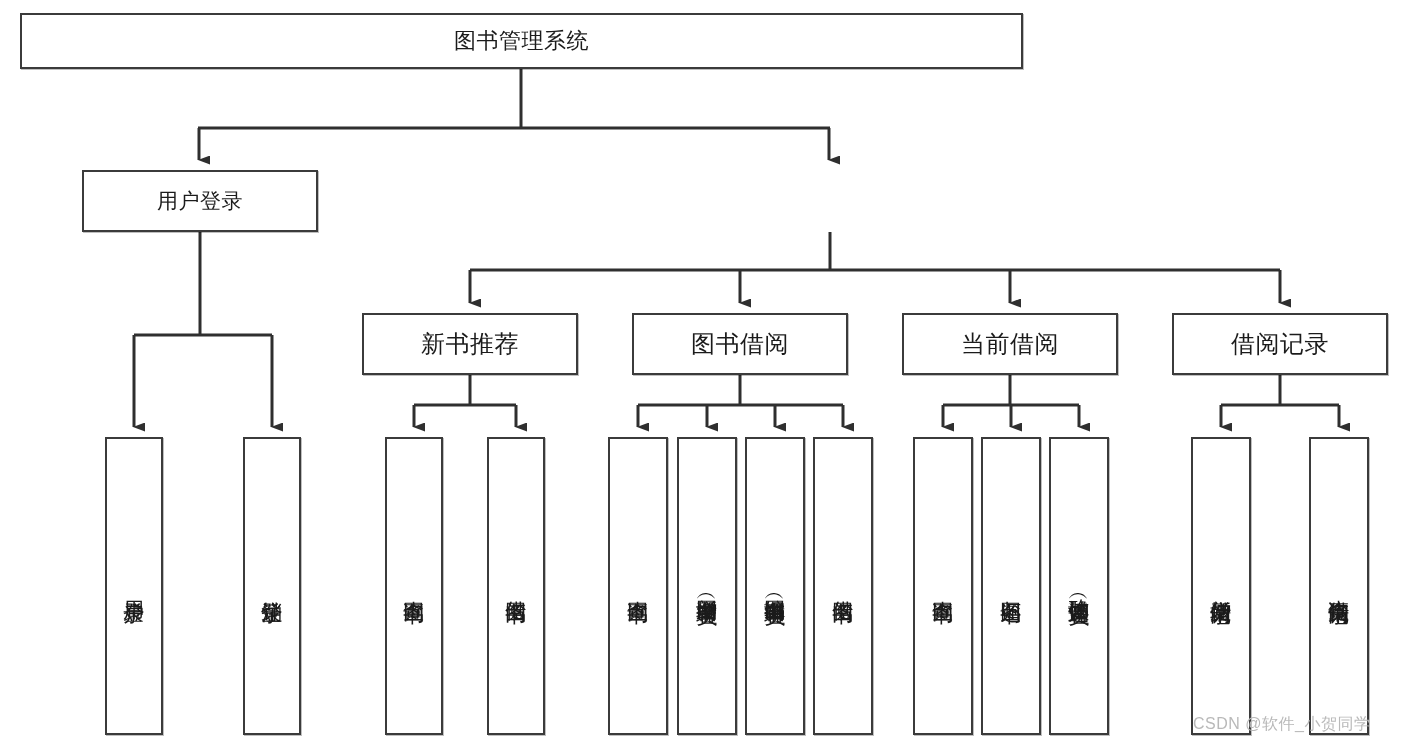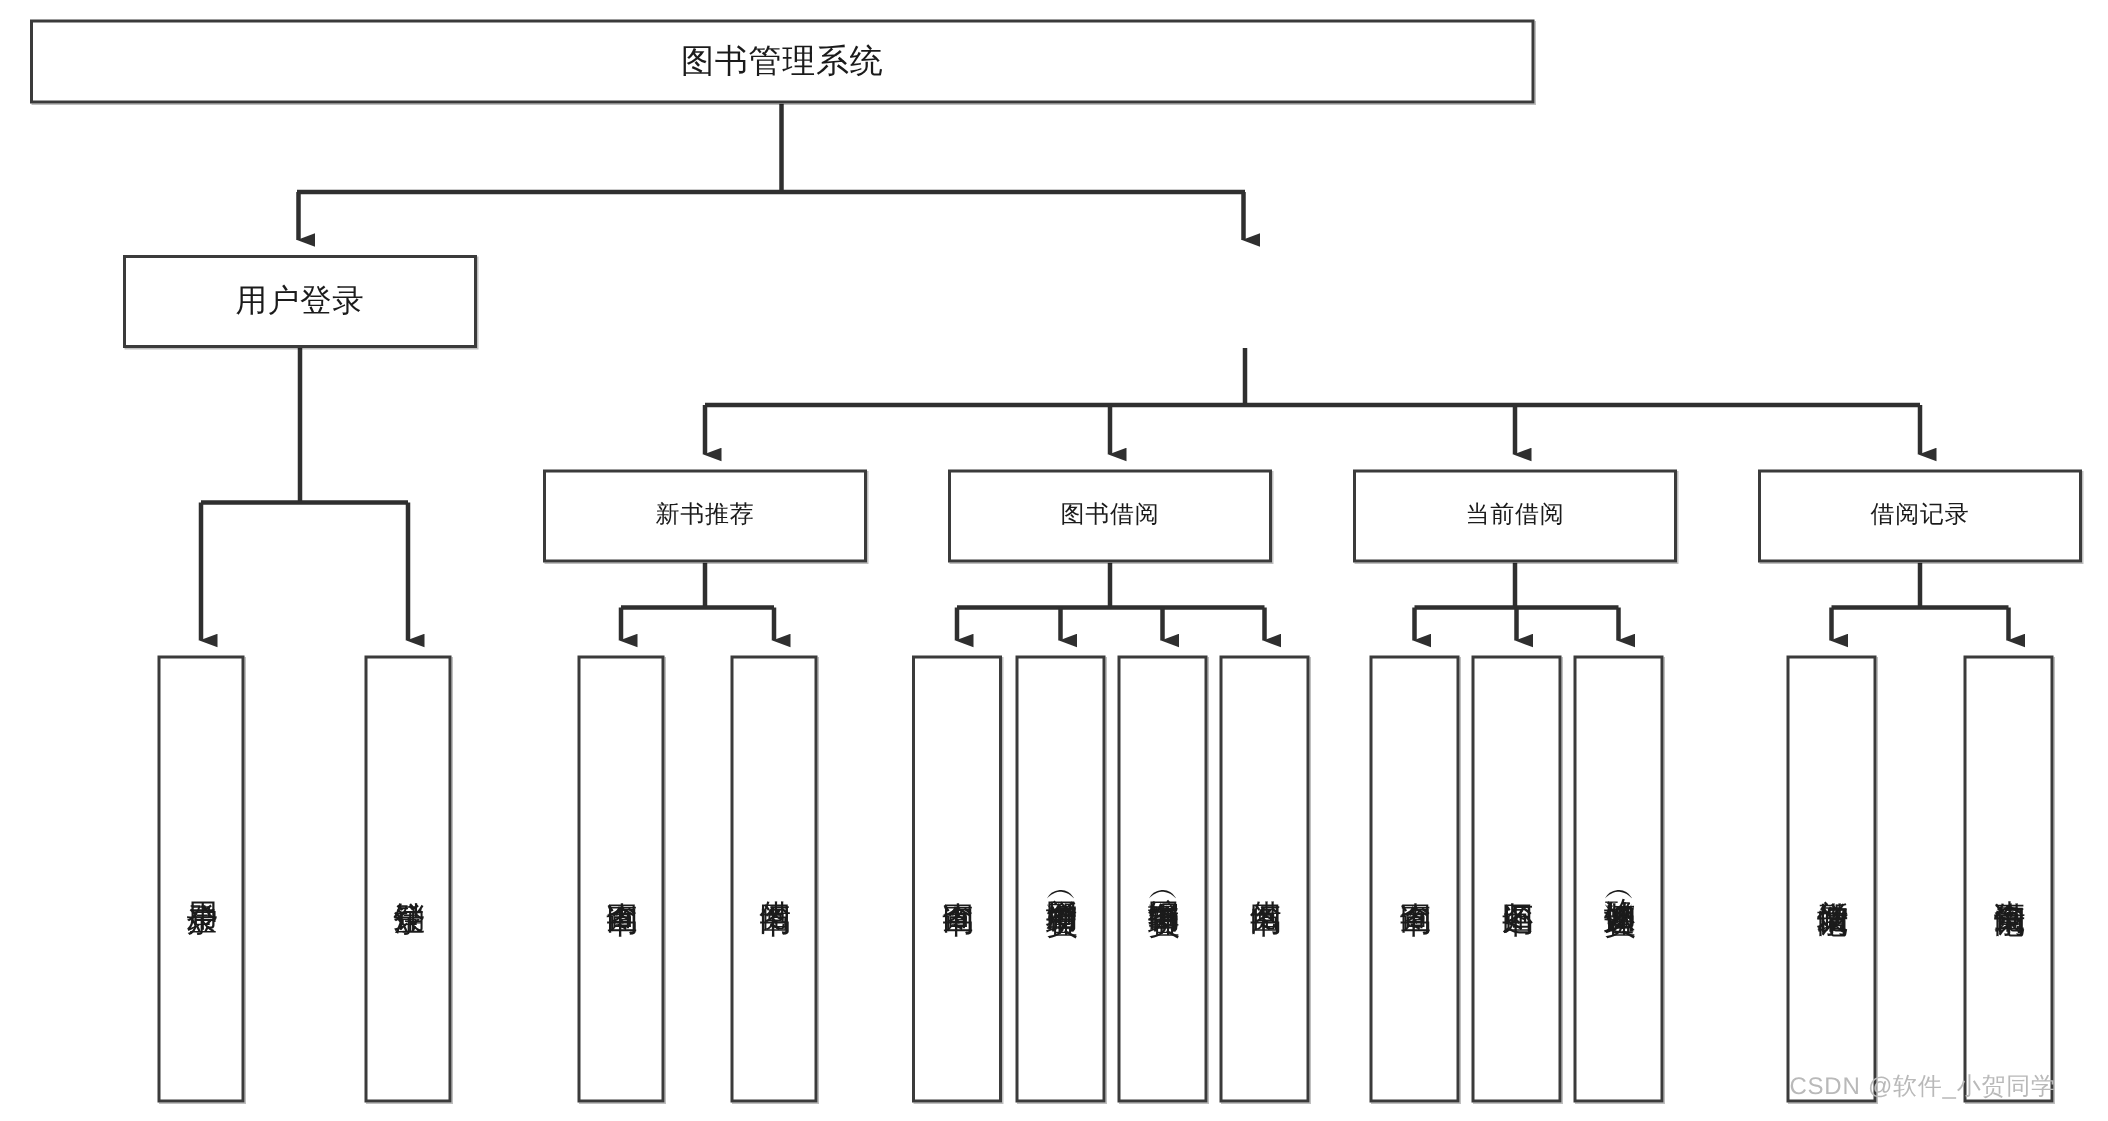--- a/index.html
+++ b/index.html
@@ -51,21 +51,21 @@
     writing-mode: vertical-rl;
     text-orientation: upright;
     font-size: 21px;
     line-height: 1.32;
     letter-spacing: 1px;
     white-space: nowrap;
     max-height: 100%;
   }
   .node.root .label { font-size: 22px; }
   .node.l2 .label { font-size: 21px; }
-  .node.l3 .label { font-size: 16px; }
+  .node.l3 .label { font-size: 24px; }
 
   .watermark {
     position: absolute;
     font-size: 16px;
     color: #b9b9b9;
     white-space: nowrap;
     letter-spacing: 0.5px;
     user-select: none;
   }
 </style>

